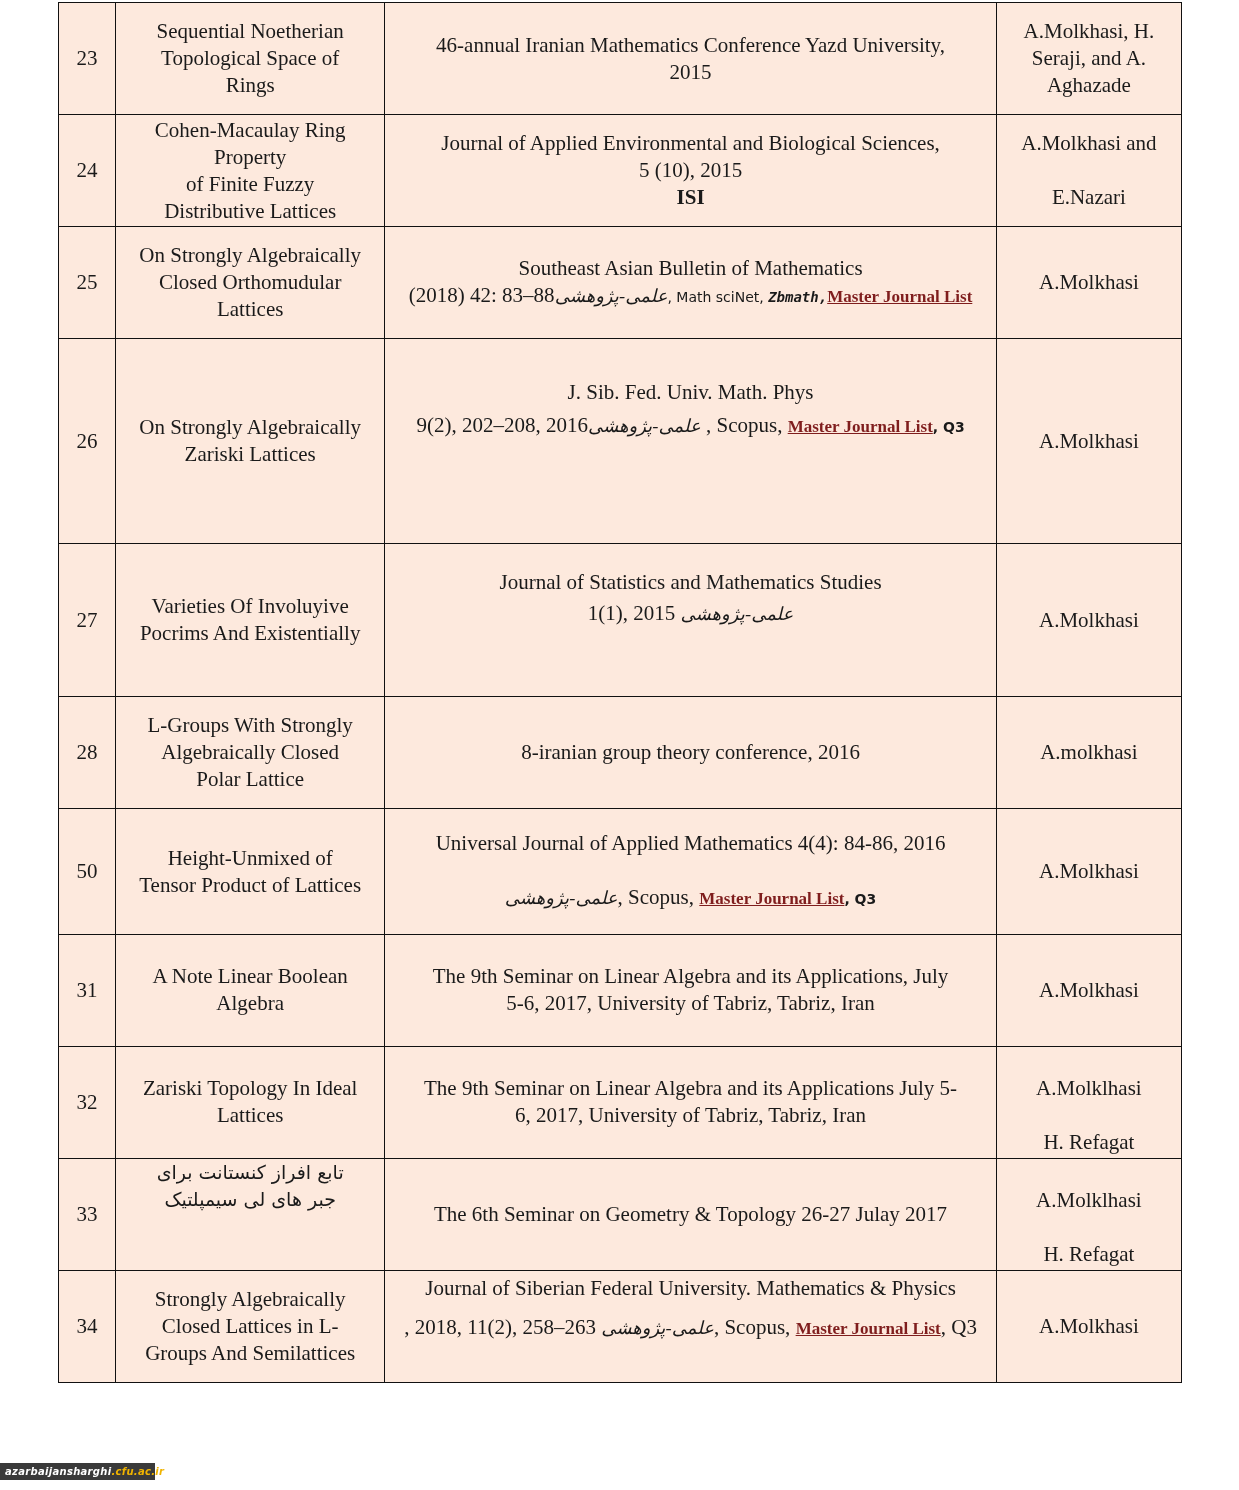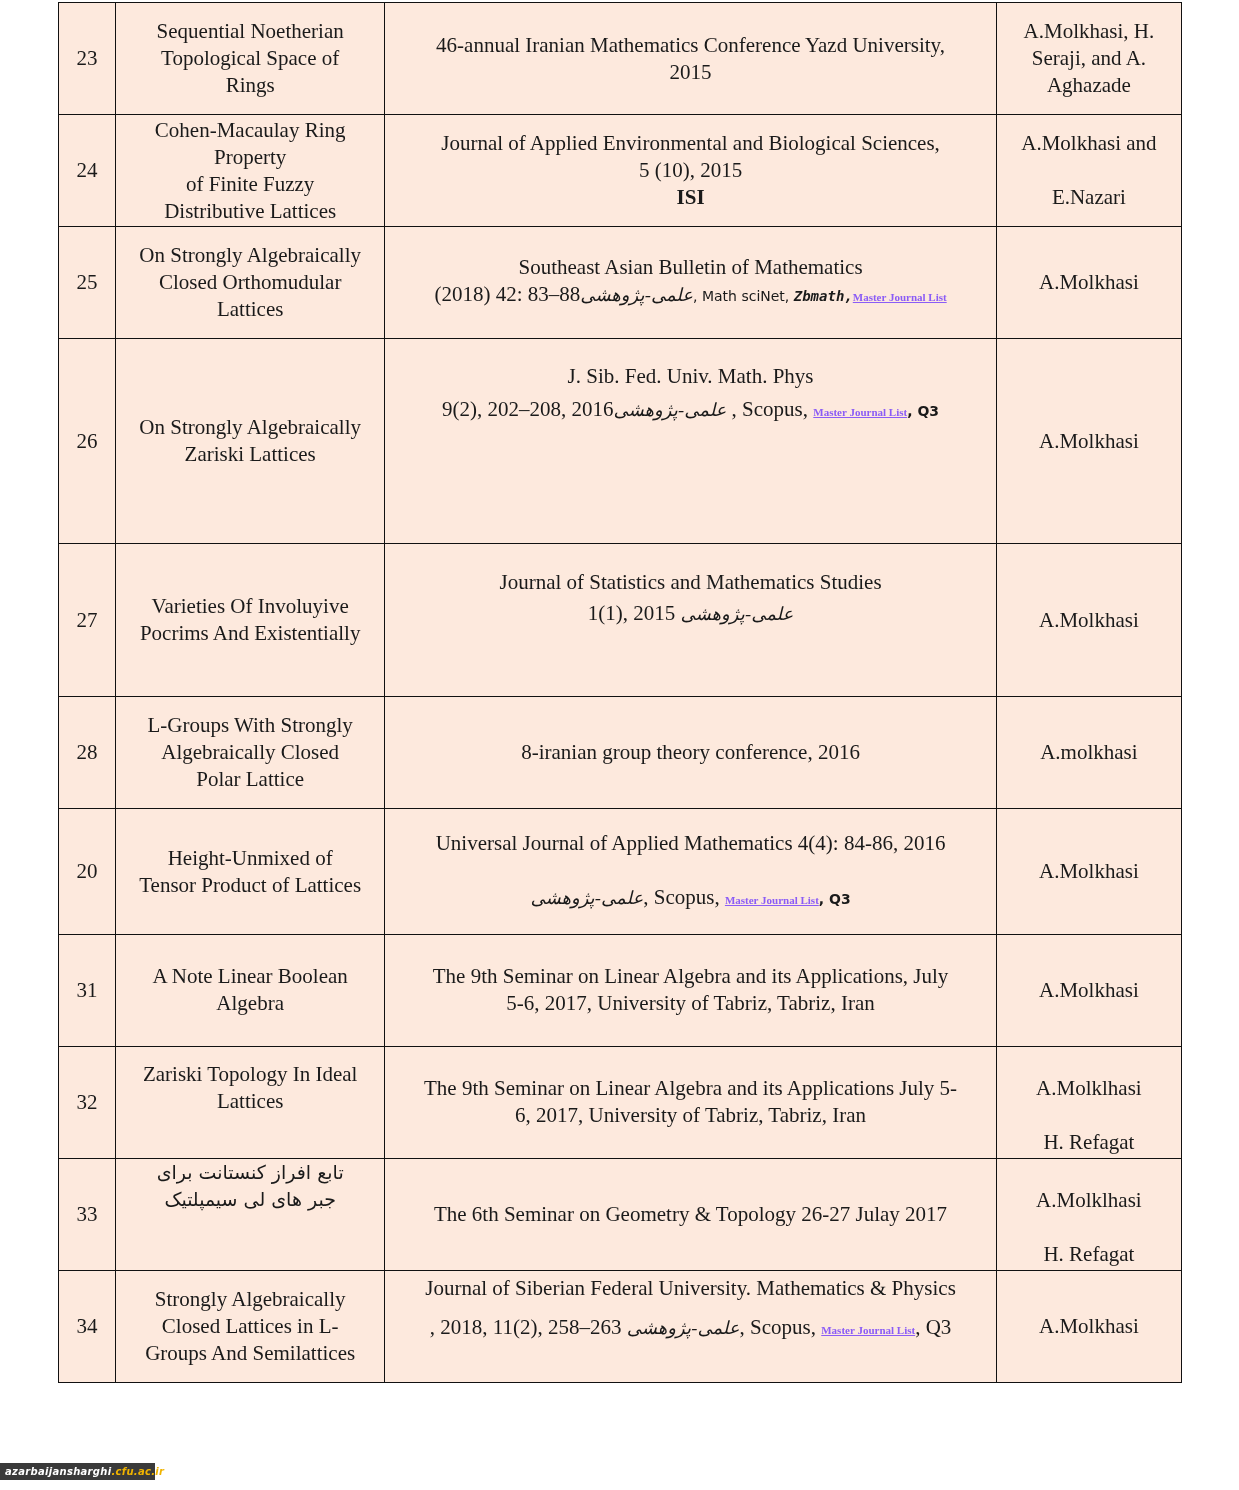--- a/index.html
+++ b/index.html
@@ -11,21 +11,21 @@
                   vertical-align:middle; font-size:21px; line-height:27px; padding:0 6px;
                   overflow:hidden; }
   td.num { width:44px; }
   td.title { width:256px; }
   td.venue { width:598px; }
   td.authors { width:172px; }
   .fa { font-family:"DejaVu Sans", sans-serif; font-style:italic; font-size:18px; }
   .fa-title { font-family:"DejaVu Sans", sans-serif; font-size:19px; line-height:27px; direction:rtl; }
   .sans-small { font-family:"DejaVu Sans", sans-serif; font-size:14px; }
   .zb { font-family:"DejaVu Sans Mono", monospace; font-size:14px; font-weight:bold; font-style:italic; }
-  .mjl { color:#8b5cf6; text-decoration:underline; font-weight:bold; font-size:11px; cursor:pointer; }
+  .mjl { color:#7f1d1d; text-decoration:underline; font-weight:bold; font-size:17px; cursor:pointer; }
   .q3b { font-family:"DejaVu Sans", sans-serif; font-weight:bold; font-size:14px; }
   .bold { font-weight:bold; }
   .blk { display:block; }
   .gap { display:block; height:27px; }
   .watermark { position:absolute; left:0; top:1463px; width:155px; height:17px;
                background:#3a3a3a; color:#fff; font-family:"DejaVu Sans", sans-serif;
                font-size:10px; font-weight:bold; font-style:italic; line-height:17px;
                padding-left:5px; box-sizing:border-box; letter-spacing:0.3px; }
   .watermark .accent { color:#f0b400; }
 </style>
@@ -90,21 +90,21 @@
       <span class="blk">A.Molkhasi</span>
     </td>
   </tr>
 
   <tr style="height:205px">
     <td class="num">26</td>
     <td class="title">
       <span class="blk">On Strongly Algebraically</span>
       <span class="blk">Zariski Lattices</span>
     </td>
-    <td class="venue" style="vertical-align:top;padding-top:24px">
+    <td class="venue" style="vertical-align:top;padding-top:40px">
       <span class="blk">J. Sib. Fed. Univ. Math. Phys</span>
       <span class="blk" style="margin-top:6px">
         <span>9(2), 202–208, 2016</span><span class="fa">علمی-پژوهشی</span><span> , Scopus, </span><span class="mjl">Master Journal List</span><span class="q3b">, Q3</span>
       </span>
     </td>
     <td class="authors">
       <span class="blk">A.Molkhasi</span>
     </td>
   </tr>
 
@@ -135,21 +135,21 @@
     <td class="venue">
       <span class="blk">8-iranian group theory conference, 2016</span>
     </td>
     <td class="authors">
       <span class="blk">A.molkhasi</span>
     </td>
   </tr>
 
 
   <tr style="height:126px">
-    <td class="num">20</td>
+    <td class="num">50</td>
     <td class="title">
       <span class="blk">Height-Unmixed of</span>
       <span class="blk">Tensor Product of Lattices</span>
     </td>
     <td class="venue">
       <span class="blk">Universal Journal of Applied Mathematics 4(4): 84-86, 2016</span>
       <span class="gap"></span>
       <span class="blk">
         <span class="fa">علمی-پژوهشی</span><span>, Scopus, </span><span class="mjl">Master Journal List</span><span class="q3b">, Q3</span>
       </span>
@@ -169,21 +169,21 @@
       <span class="blk">The 9th Seminar on Linear Algebra and its Applications, July</span>
       <span class="blk">5-6, 2017, University of Tabriz, Tabriz, Iran</span>
     </td>
     <td class="authors">
       <span class="blk">A.Molkhasi</span>
     </td>
   </tr>
 
   <tr style="height:112px">
     <td class="num">32</td>
-    <td class="title" style="vertical-align:top;padding-top:14px">
+    <td class="title" style="vertical-align:top;padding-top:28px">
       <span class="blk">Zariski Topology In Ideal</span>
       <span class="blk">Lattices</span>
     </td>
     <td class="venue" style="vertical-align:top;padding-top:28px">
       <span class="blk">The 9th Seminar on Linear Algebra and its Applications July 5-</span>
       <span class="blk">6, 2017, University of Tabriz, Tabriz, Iran</span>
     </td>
     <td class="authors" style="vertical-align:top;padding-top:28px">
       <span class="blk">A.Molklhasi</span>
       <span class="gap"></span>

